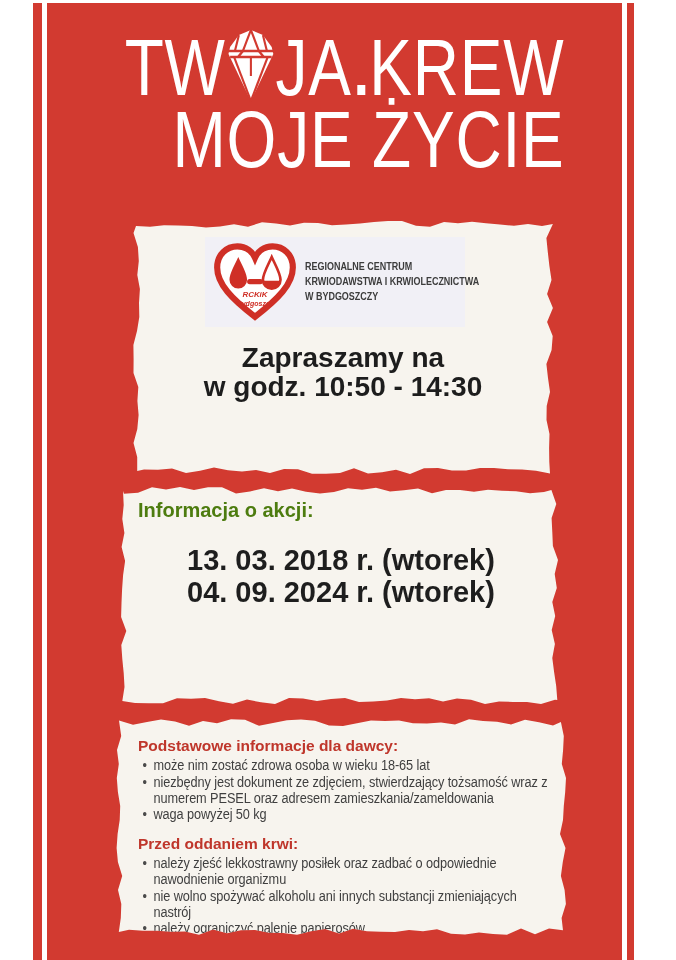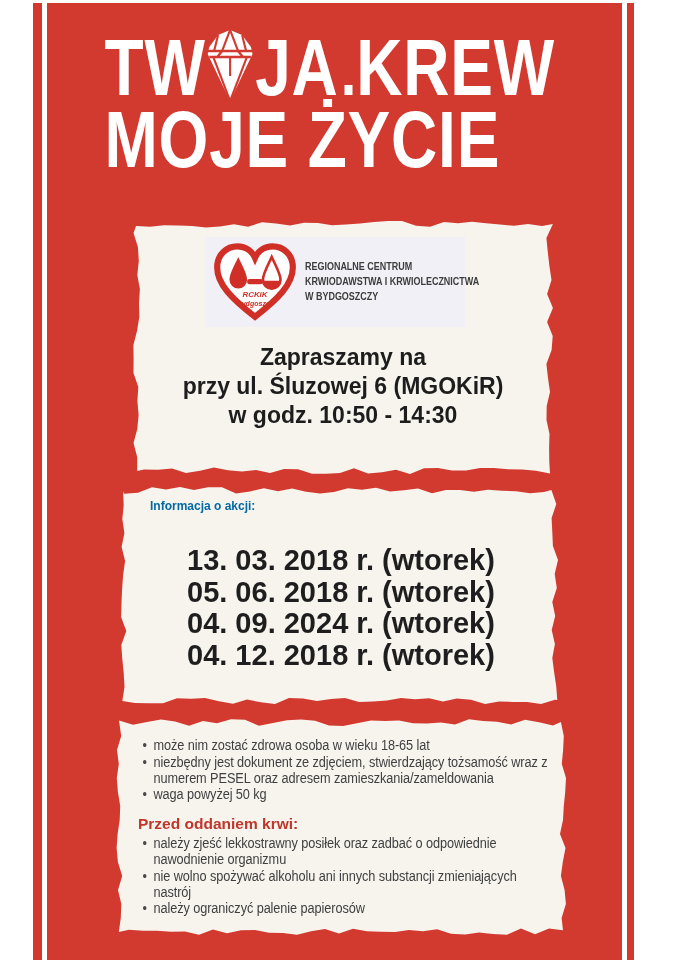--- a/index.html
+++ b/index.html
@@ -8,42 +8,42 @@
     background:#ffffff;
     font-family:"Liberation Sans",sans-serif;
   }
   
   .red-field{position:absolute;left:33px;top:3px;width:601px;height:957px;background:#d23a30;}
   .stripe{position:absolute;top:0;bottom:0;width:5px;background:#ffffff;}
   .stripe.left{left:9px;}
   .stripe.right{right:7px;}
 
   
-  .title{position:absolute;left:47px;top:30px;width:575px;text-align:left;color:#fff;
-    font-weight:700;line-height:72px;}
+  .title{position:absolute;left:47px;top:30px;width:575px;text-align:right;color:#fff;
+    font-weight:400;line-height:72px;}
   .t-line{display:block;font-size:80px;letter-spacing:1px;transform:scaleX(0.80);white-space:nowrap;}
   .t-line .diamond{vertical-align:-7px;margin:0 2px;}
   .t-dot{display:inline-block;width:10px;height:10px;background:#fff;margin:0 5px 0 7px;}
 
   
   .paper{position:absolute;background:#f7f4ee;}
   .paper1{left:133px;top:221px;width:420px;height:253px;}
   .paper2{left:121px;top:487px;width:437px;height:217px;}
   .paper3{left:116px;top:719px;width:450px;height:216px;}
 
   
   .logo-box{position:absolute;left:72px;top:16px;width:260px;height:90px;background:#f1f0f6;}
   .logo-heart{position:absolute;left:6px;top:4px;}
   .org{position:absolute;left:100px;top:22px;width:200px;transform:scaleX(0.78);transform-origin:left top;
     font-weight:700;font-size:11.5px;line-height:15px;color:#3c3c3c;white-space:nowrap;}
   .invite{position:absolute;left:0;top:122px;width:100%;text-align:center;
-    font-weight:700;font-size:23px;line-height:29px;color:#1d1d1d;}
+    font-weight:700;font-size:28px;line-height:29px;color:#1d1d1d;}
 
   
-  .schedule-label{position:absolute;left:29px;top:12px;font-weight:700;font-size:12px;color:#0369a1;}
+  .schedule-label{position:absolute;left:17px;top:12px;font-weight:700;font-size:20px;color:#4d7c0f;}
   .dates{position:absolute;left:66px;top:58px;font-weight:700;font-size:29px;line-height:31.5px;
     color:#1e1e1e;white-space:nowrap;}
 
   
   .info-wrap{position:absolute;left:22px;top:18px;width:420px;}
   .info-heading{font-weight:700;font-size:15.5px;color:#bf362b;margin:0 0 3px 0;}
   .info-heading.second{margin-top:12px;}
   ul.info-list{list-style:none;margin:0;padding:0;width:460px;transform:scaleX(0.91);
     transform-origin:left top;font-size:14px;line-height:15.8px;color:#3f3f3f;letter-spacing:-0.1px;}
   ul.info-list li{position:relative;padding-left:17px;margin:1px 0;}
@@ -91,37 +91,35 @@
       <text x="50" y="74" text-anchor="middle" font-size="8" font-weight="bold" font-style="italic" fill="#cf2f26">Bydgoszcz</text>
     </svg>
     <div class="org">
       <div>REGIONALNE CENTRUM</div>
       <div>KRWIODAWSTWA I KRWIOLECZNICTWA</div>
       <div>W BYDGOSZCZY</div>
     </div>
   </div>
   <div class="invite">
     <div>Zapraszamy na</div>
-    <div>przy ul. Śluzowej 6 (MGOKiR)</div>
     <div>w godz. 10:50 - 14:30</div>
   </div>
 </section>
 
 <section class="paper paper2 torn" style="clip-path: polygon(3px 6.8px, 17px 5.8px, 31px 0.2px, 45px 2.5px, 59px 0.1px, 73px 3.1px, 87px 0.3px, 101px 0.3px, 115px 6.5px, 129px 4.5px, 143px 1.2px, 157px 4.3px, 171px 1.5px, 185px 4.7px, 199px 6.5px, 213px 5.1px, 227px 1.3px, 241px 2.7px, 255px 0.7px, 269px 4.5px, 283px 3.2px, 297px 1.5px, 311px 6.3px, 325px 2.9px, 339px 3.1px, 353px 4.8px, 367px 2.8px, 381px 3.8px, 395px 4.2px, 409px 6.3px, 423px 5.1px, 430.4px 3px, 435.3px 17px, 430.6px 31px, 431.3px 45px, 431.9px 59px, 437px 73px, 433.7px 87px, 435.8px 101px, 431.3px 115px, 434.2px 129px, 430.7px 143px, 433.9px 157px, 431.3px 171px, 433.1px 185px, 435.2px 199px, 436.3px 213px, 434px 212.8px, 420px 217px, 406px 214.9px, 392px 215px, 378px 214.4px, 364px 216.9px, 350px 212.8px, 336px 211.5px, 322px 214.6px, 308px 211.2px, 294px 212.3px, 280px 210.9px, 266px 213.5px, 252px 214.5px, 238px 215px, 224px 210.9px, 210px 212.1px, 196px 214px, 182px 211.4px, 168px 211px, 154px 217px, 140px 215.3px, 126px 212.5px, 112px 216.8px, 98px 214.3px, 84px 211px, 70px 211.8px, 56px 211.2px, 42px 216.2px, 28px 216.3px, 14px 216.1px, 1.3px 214px, 3.5px 200px, 2.7px 186px, 1.3px 172px, 0.3px 158px, 5.3px 144px, 0.1px 130px, 0.5px 116px, 1.1px 102px, 2.1px 88px, 4.1px 74px, 0.6px 60px, 3.4px 46px, 1.3px 32px, 2.7px 18px, 2px 4px);">
   <div class="schedule-label">Informacja o akcji:</div>
   <div class="dates">
     <div>13. 03. 2018 r. (wtorek)</div>
-    <div>05. 06. 2018 r. (wtorek)</div>
     <div>04. 09. 2024 r. (wtorek)</div>
-    <div>04. 12. 2018 r. (wtorek)</div>
   </div>
 </section>
 
 <section class="paper paper3 torn" style="clip-path: polygon(3px 1.5px, 17px 5.8px, 31px 3px, 45px 0.5px, 59px 2.4px, 73px 6.7px, 87px 1.9px, 101px 4.3px, 115px 0.2px, 129px 0.8px, 143px 6.8px, 157px 3.9px, 171px 1.2px, 185px 0.4px, 199px 1.8px, 213px 6.6px, 227px 6.9px, 241px 4.3px, 255px 1.4px, 269px 1.9px, 283px 1.5px, 297px 4.3px, 311px 4.6px, 325px 3.5px, 339px 5.4px, 353px 0.3px, 367px 2.1px, 381px 2.8px, 395px 5.4px, 409px 0.8px, 423px 3.2px, 437px 6.6px, 444.9px 3px, 447.8px 17px, 447.1px 31px, 445.8px 45px, 450px 59px, 449.2px 73px, 447.8px 87px, 447px 101px, 444px 115px, 449.5px 129px, 446.8px 143px, 444.9px 157px, 448.6px 171px, 449.9px 185px, 445.6px 199px, 447px 211.3px, 433px 209.6px, 419px 215.2px, 405px 209.5px, 391px 215.7px, 377px 215px, 363px 213.5px, 349px 215.5px, 335px 214.8px, 321px 210.2px, 307px 212.3px, 293px 210.9px, 279px 213.1px, 265px 212.7px, 251px 212.3px, 237px 209.7px, 223px 214.4px, 209px 210.1px, 195px 212.2px, 181px 215.8px, 167px 213.9px, 153px 213.7px, 139px 211px, 125px 211.2px, 111px 214.2px, 97px 210.6px, 83px 215.7px, 69px 212.4px, 55px 212.8px, 41px 211.8px, 27px 211.7px, 13px 210.7px, 2.8px 213px, 4.8px 199px, 5.3px 185px, 2px 171px, 6.2px 157px, 1.9px 143px, 0.6px 129px, 1.6px 115px, 3.7px 101px, 4.2px 87px, 1.9px 73px, 0.8px 59px, 2.8px 45px, 1px 31px, 5.2px 17px);">
   <div class="info-wrap">
+    <h3 class="info-heading">Podstawowe informacje dla dawcy:</h3>
     <ul class="info-list">
       <li>może nim zostać zdrowa osoba w wieku 18-65 lat</li>
       <li>niezbędny jest dokument ze zdjęciem, stwierdzający tożsamość wraz z numerem PESEL oraz adresem zamieszkania/zameldowania</li>
       <li>waga powyżej 50 kg</li>
     </ul>
     <h3 class="info-heading second">Przed oddaniem krwi:</h3>
     <ul class="info-list">
       <li>należy zjeść lekkostrawny posiłek oraz zadbać o odpowiednie nawodnienie organizmu</li>
       <li>nie wolno spożywać alkoholu ani innych substancji zmieniających nastrój</li>
       <li>należy ograniczyć palenie papierosów</li>

